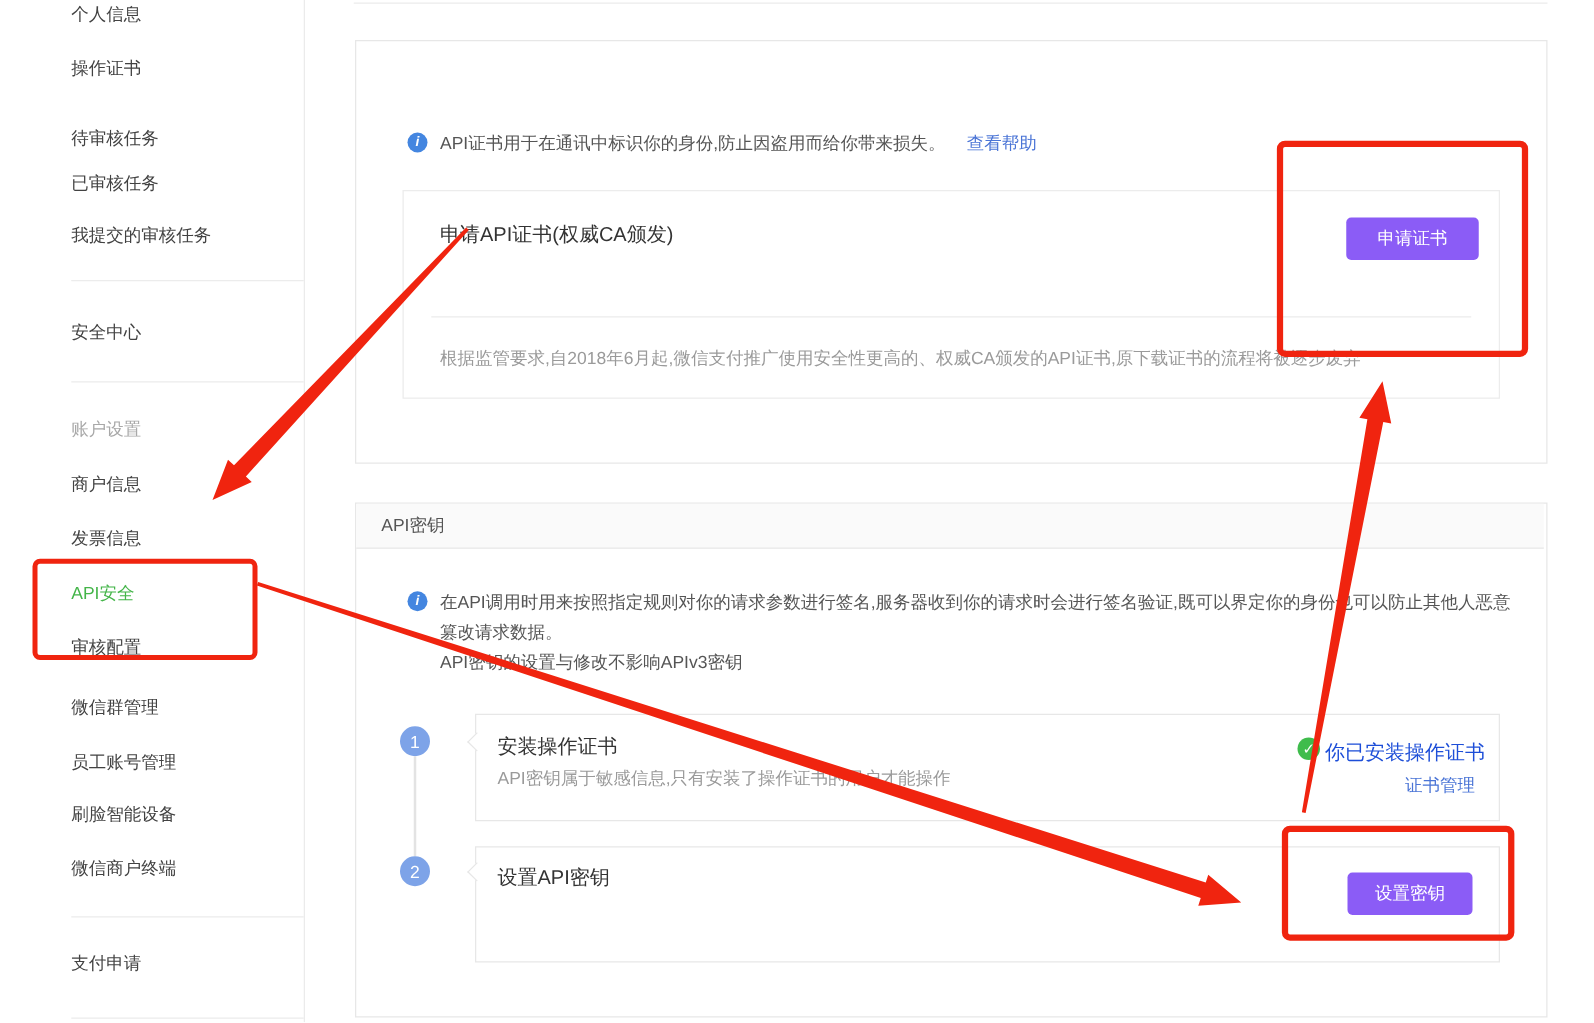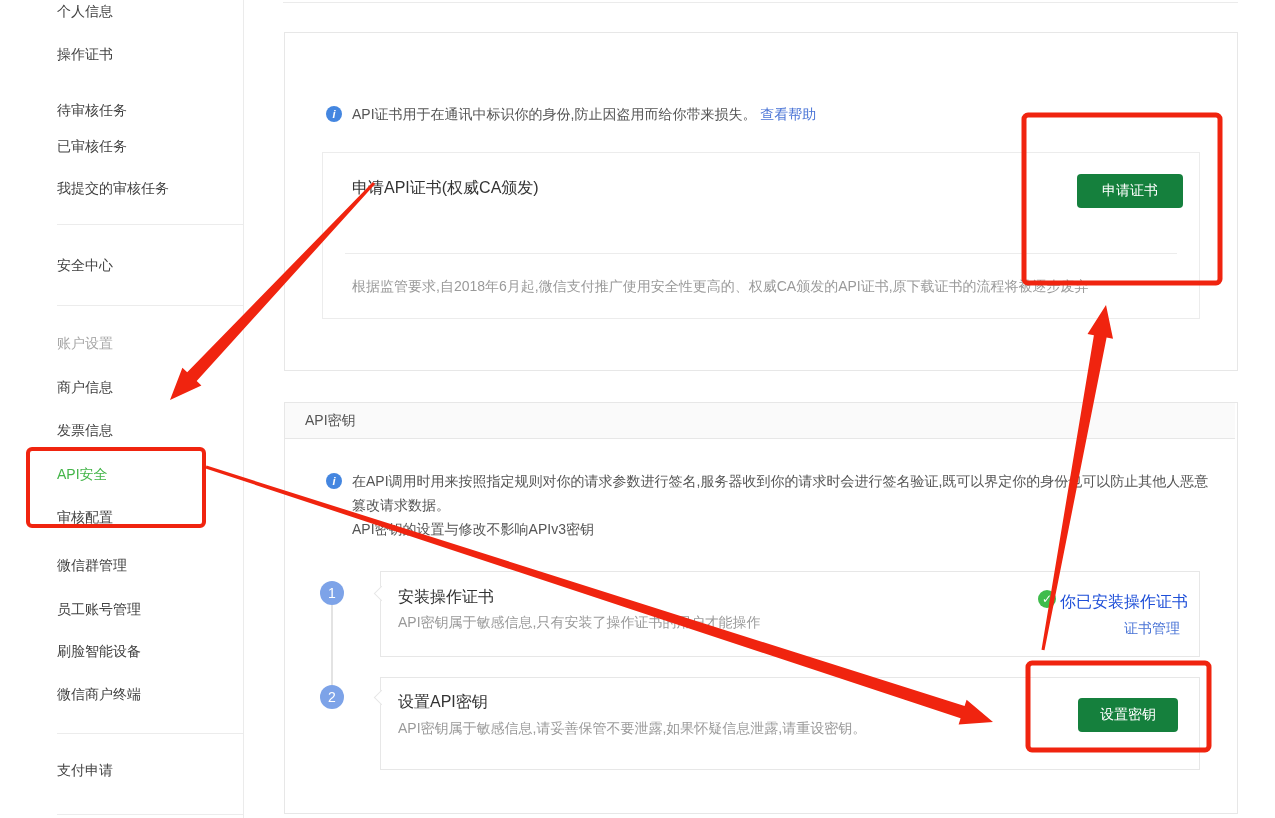--- a/index.html
+++ b/index.html
@@ -17,21 +17,21 @@
   .card-header{position:absolute;background:#fafafa;border-bottom:1px solid #e7e7e7;}
   .card-title{position:absolute;left:20px;font-size:14px;color:#555;line-height:35px;}
   .info-icon{position:absolute;width:16px;height:16px;border-radius:50%;background:#4486e0;color:#fff;
              font-size:11px;font-weight:bold;text-align:center;line-height:16px;font-style:italic;}
   .info-text{position:absolute;font-size:14px;color:#555;line-height:24px;}
   .link{color:#4a74d6;cursor:pointer;}
   .inner-box{position:absolute;border:1px solid #ececec;background:#fff;}
   .box-title{position:absolute;font-size:16px;color:#333;white-space:nowrap;}
   .box-desc{position:absolute;font-size:14px;color:#9a9a9a;white-space:nowrap;}
   .thin-line{position:absolute;height:1px;background:#ececec;}
-  .btn-green{position:absolute;border:none;border-radius:4px;background:#15803d;color:#fff;
+  .btn-green{position:absolute;border:none;border-radius:4px;background:#8b5cf6;color:#fff;
              font-size:14px;text-align:center;cursor:pointer;font-family:inherit;}
   .step-circle{position:absolute;width:24px;height:24px;border-radius:50%;background:#7da3e8;color:#fff;
                font-size:14px;text-align:center;line-height:24px;}
   .step-connector{position:absolute;width:2px;background:#e3e3e3;}
   .step-box{position:absolute;border:1px solid #e7e7e7;background:#fff;}
   .notch{position:absolute;width:10px;height:10px;background:#fff;border-left:1px solid #e7e7e7;
          border-bottom:1px solid #e7e7e7;transform:rotate(45deg);}
   .check-circle{position:absolute;width:18px;height:18px;border-radius:50%;background:#3fbc4c;color:#fff;
                 font-size:12px;text-align:center;line-height:18px;}
   .status-text{position:absolute;font-size:16px;color:#1d4ed8;text-align:left;white-space:nowrap;}
@@ -65,21 +65,21 @@
       <div class="sb-divider" style="top: 733px;"></div>
       <div class="sb-divider" style="top: 814px;"></div>
     </div>
 
   <div class="abs thin-line" style="left:283px;top:2px;width:955px;background:#ebebeb;"></div>
 
   <div class="card" style="left:284px;top:32px;width:952px;height:337px;"></div>
   <div class="info-icon" style="left:326px;top:106px;">i</div>
   <div class="info-text" style="left:352px;top:102px;white-space:nowrap;">
     <span>API证书用于在通讯中标识你的身份,防止因盗用而给你带来损失。</span>
-    <span class="link" style="margin-left:0;">查看帮助</span>
+    <span class="link" style="margin-left:13px;">查看帮助</span>
   </div>
   <div class="inner-box" style="left:322px;top:152px;width:876px;height:165px;"></div>
   <div class="box-title" style="left:352px;top:178px;">申请API证书(权威CA颁发)</div>
   <button class="btn-green" style="left:1077px;top:174px;width:106px;height:34px;">申请证书</button>
   <div class="thin-line" style="left:345px;top:253px;width:832px;"></div>
   <div class="box-desc" style="left:352px;top:278px;">根据监管要求,自2018年6月起,微信支付推广使用安全性更高的、权威CA颁发的API证书,原下载证书的流程将被逐步废弃</div>
 
   <div class="card" style="left:284px;top:402px;width:952px;height:410px;"></div>
   <div class="card-header" style="left:285px;top:403px;width:950px;height:35px;">
     <div class="card-title">API密钥</div>
@@ -97,21 +97,20 @@
   <div class="box-title" style="left:398px;top:587px;">安装操作证书</div>
   <div class="box-desc" style="left:398px;top:614px;">API密钥属于敏感信息,只有安装了操作证书的用户才能操作</div>
   <div class="check-circle" style="left:1038px;top:590px;">✓</div>
   <div class="status-text" style="left:1060px;top:592px;width:120px;">你已安装操作证书</div>
   <div class="mgr-link link" style="left:1060px;top:620px;width:120px;">证书管理</div>
 
   <div class="step-circle" style="left:320px;top:685px;">2</div>
   <div class="step-box" style="left:380px;top:677px;width:818px;height:91px;"></div>
   <div class="notch" style="left:376px;top:692px;"></div>
   <div class="box-title" style="left:398px;top:692px;text-align:right;">设置API密钥</div>
-  <div class="box-desc" style="left:398px;top:720px;">API密钥属于敏感信息,请妥善保管不要泄露,如果怀疑信息泄露,请重设密钥。</div>
   <button class="btn-green" style="left:1078px;top:698px;width:100px;height:34px;">设置密钥</button>
 
   <svg id="anno" viewBox="0 0 1275 818">
       <rect x="28" y="449" width="176" height="77" rx="4" fill="none" stroke="#f0240f" stroke-width="4"></rect>
       <rect x="1024" y="115" width="196" height="168" rx="4" fill="none" stroke="#f0240f" stroke-width="5"></rect>
       <rect x="1028" y="663" width="181" height="87" rx="4" fill="none" stroke="#f0240f" stroke-width="5"></rect>
       <polygon points="372.9,182.0 187.2,372.2 182.4,367.8 170.0,400.0 201.4,385.6 196.7,381.1 375.1,184.0" fill="#f0240f"></polygon>
       <polygon points="1044.5,650.3 1106.6,337.6 1113.0,338.8 1106.0,305.0 1087.5,334.1 1093.9,335.3 1041.5,649.7" fill="#f0240f"></polygon>
       <polygon points="205.5,468.4 960.6,718.3 958.6,724.5 993.0,722.0 966.6,699.8 964.6,706.0 206.5,465.6" fill="#f0240f"></polygon>
     </svg>

